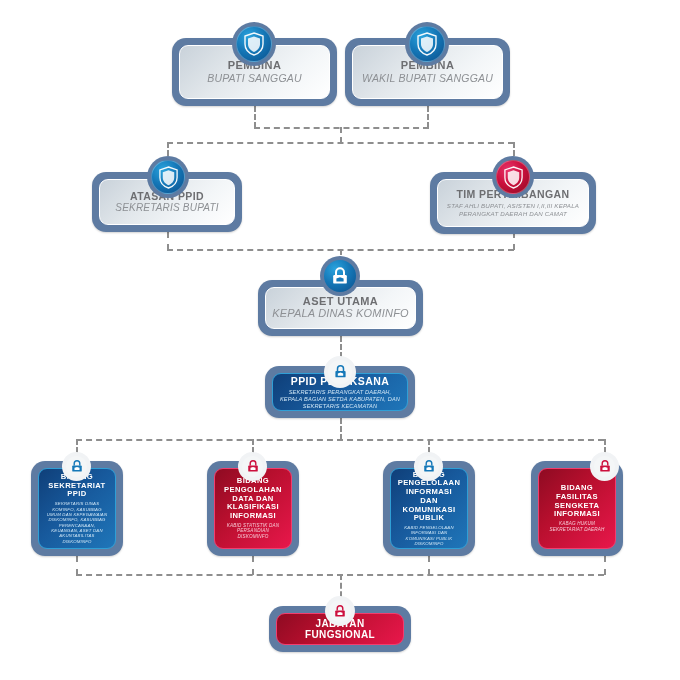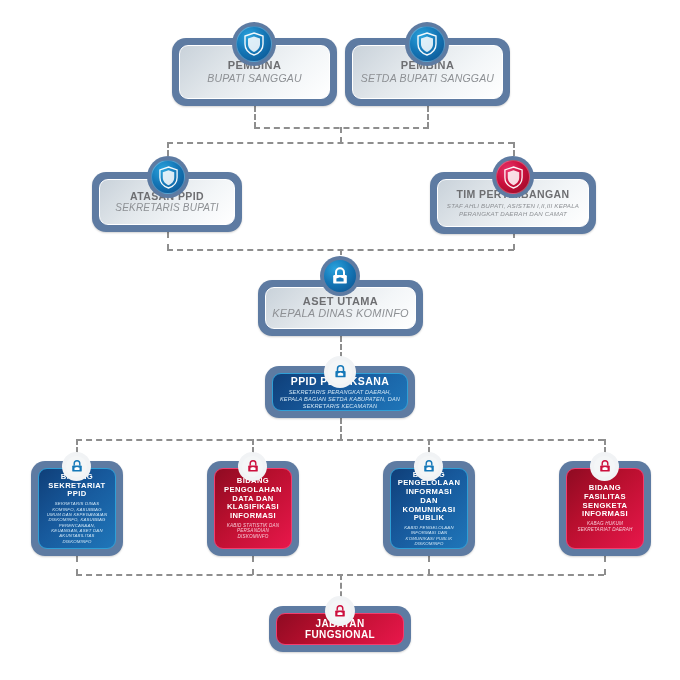--- a/index.html
+++ b/index.html
@@ -161,21 +161,21 @@
       <svg width="22" height="24" viewBox="0 0 22 24">
         <path d="M11 1 L20 4 V12 C20 18 15.5 21.5 11 23 C6.5 21.5 2 18 2 12 V4 Z" fill="none" stroke="#ffffff" stroke-width="1.4" opacity=".95"></path>
         <path d="M11 4.5 L17 6.5 V12 C17 16.2 14 18.8 11 20 C8 18.8 5 16.2 5 12 V6.5 Z" fill="#ffffff" opacity=".85"></path>
       </svg>
     </div>
   </div>
 
   <div class="node v-grey" style="left:345px;top:38px;width:165px;height:68px;">
     <div class="inner">
       <div class="t1" style="font-size:11px;">PEMBINA</div>
-      <div class="t2" style="font-size:10.5px;">SETDA BUPATI SANGGAU</div>
+      <div class="t2" style="font-size:10.5px;">WAKIL BUPATI SANGGAU</div>
     </div>
   </div>
   <div class="badge crest b-blue" style="left:405px;top:22px;width:44px;height:44px;">
     <div class="ring">
       <svg width="22" height="24" viewBox="0 0 22 24">
         <path d="M11 1 L20 4 V12 C20 18 15.5 21.5 11 23 C6.5 21.5 2 18 2 12 V4 Z" fill="none" stroke="#ffffff" stroke-width="1.4" opacity=".95"></path>
         <path d="M11 4.5 L17 6.5 V12 C17 16.2 14 18.8 11 20 C8 18.8 5 16.2 5 12 V6.5 Z" fill="#ffffff" opacity=".85"></path>
       </svg>
     </div>
   </div>
@@ -283,21 +283,21 @@
   <div class="badge lock small" style="left:414px;top:452px;width:29px;height:29px;">
     <div class="ring">
       <svg width="14" height="15" viewBox="0 0 20 21">
         <path d="M6 9 V6.2 A4 4 0 0 1 14 6.2 V9" fill="none" stroke="#1578b8" stroke-width="2"></path>
         <rect x="3.2" y="9" width="13.6" height="8.6" rx="1.2" fill="#1578b8"></rect>
         <path d="M10 11.2 L13.6 12.4 V15.6 H6.4 V12.4 Z" fill="#ffffff"></path>
       </svg>
     </div>
   </div>
 
-  <div class="node v-red" style="left:559px;top:461px;width:92px;height:95px;">
+  <div class="node v-red" style="left:531px;top:461px;width:92px;height:95px;">
     <div class="inner">
       <div class="t1" style="font-size:7.6px;">BIDANG FASILITAS SENGKETA INFORMASI</div>
       <div class="t2" style="font-size:4.6px;margin-top:2px;">KABAG HUKUM SEKRETARIAT DAERAH</div>
     </div>
   </div>
   <div class="badge lock small" style="left:590px;top:452px;width:29px;height:29px;">
     <div class="ring">
       <svg width="14" height="15" viewBox="0 0 20 21">
         <path d="M6 9 V6.2 A4 4 0 0 1 14 6.2 V9" fill="none" stroke="#cc0f3d" stroke-width="2"></path>
         <rect x="3.2" y="9" width="13.6" height="8.6" rx="1.2" fill="#cc0f3d"></rect>

